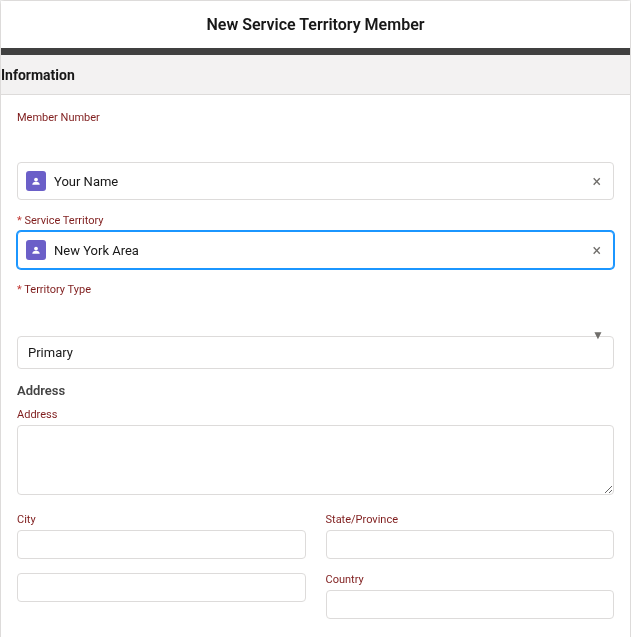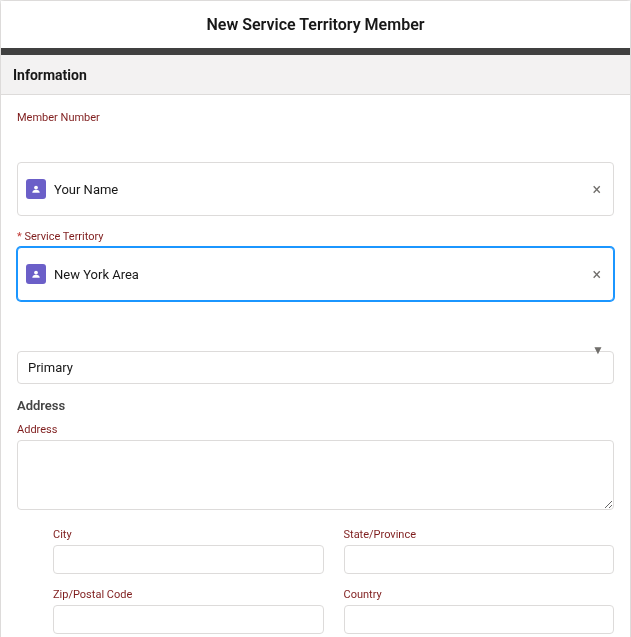--- a/index.html
+++ b/index.html
@@ -42,21 +42,21 @@
     }
 
     .modal-body {
       flex: 1;
       overflow-y: auto;
       background: #ffffff;
     }
 
     .section-header {
       background: #f3f2f2;
-      padding: 10px 12px;
+      padding: 10px 0;
       border-bottom: 1px solid #dddbda;
     }
 
     .section-title {
       font-size: 14px;
       font-weight: 700;
       color: #181818;
     }
 
     .form-body {
@@ -85,21 +85,21 @@
       min-height: 20px;
       display: block;
       margin-top: 4px;
     }
 
     .lookup-input-wrapper {
       display: flex;
       align-items: center;
       border: 1px solid #dddbda;
       border-radius: 4px;
-      padding: 16px 8px;
+      padding: 8px 8px;
       background: #fff;
       position: relative;
     }
 
     .lookup-input-wrapper.active {
       border-color: #1b96ff;
       box-shadow: 0 0 0 1px #1b96ff;
       justify-content: flex-end;
     }
 
@@ -179,21 +179,20 @@
       border-radius: 4px;
       padding: 8px;
       font-size: 13px;
       resize: vertical;
       color: #181818;
     }
 
     .two-col {
       display: flex;
       gap: 20px;
-      margin-left: 36px;
     }
 
     .two-col .field-group {
       flex: 1;
     }
 
     .text-input {
       width: 100%;
       padding: 6px 10px;
       border: 1px solid #dddbda;
@@ -284,20 +283,21 @@
               <circle cx="8" cy="6" r="2.5" fill="white"></circle>
               <path d="M3 13c0-2.5 2.2-4 5-4s5 1.5 5 4" fill="white"></path>
             </svg>
           </span>
           <span class="lookup-text">New York Area</span>
           <button class="clear-btn">×</button>
         </div>
       </div>
 
       <div class="field-group">
+        <label class="field-label required">Territory Type</label>
         <div class="select-wrapper">
           <select class="select-field">
             <option value="Primary">Primary</option>
             <option value="Secondary">Secondary</option>
             <option value="Tertiary">Tertiary</option>
           </select>
           <span class="select-arrow">▼</span>
         </div>
       </div>
 
@@ -316,21 +316,20 @@
           <input type="text" class="text-input" style="">
         </div>
         <div class="field-group">
           <label class="field-label">State/Province</label>
           <input type="text" class="text-input" style="">
         </div>
       </div>
 
       <div class="two-col">
         <div class="field-group">
-          <label class="field-label">Zip/Postal Code</label>
           <input type="text" class="text-input" style="">
         </div>
         <div class="field-group">
           <label class="field-label">Country</label>
           <input type="text" class="text-input" style="">
         </div>
       </div>
 
     </div>
   </div>

